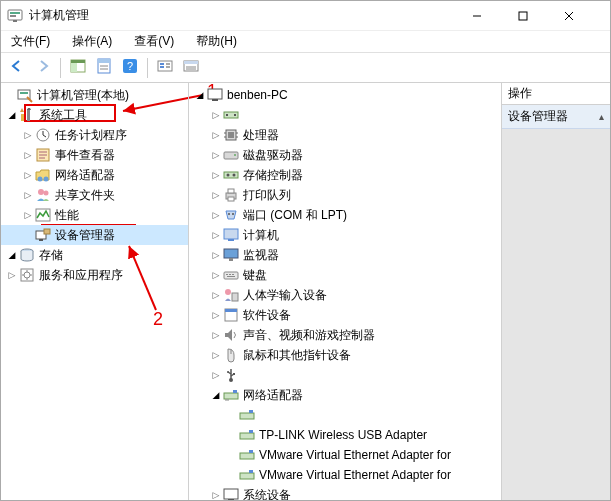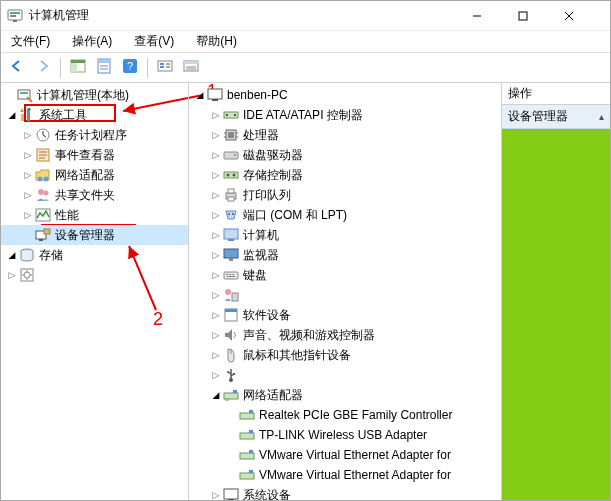--- a/index.html
+++ b/index.html
@@ -51,21 +51,21 @@
   .main {
     display:flex;
     height: calc(501px - 30px - 22px - 30px - 2px);
   }
   .pane {
     overflow: auto;
     position: relative;
   }
   .pane.left { width: 188px; border-right:1px solid #d0d0d0; padding-top:2px; }
   .pane.center { flex:1; border-right:1px solid #d0d0d0; padding-top:2px; }
-  .pane.right { width: 108px; background:#84cc16; padding:0;text-align:center; }
+  .pane.right { width: 108px; background:#e5e5e5; padding:0;text-align:center; }
   
   .node { display:flex; align-items:center; height:20px; white-space:nowrap; padding-right:4px;}
   .node .exp {
     width:14px; height:14px; display:flex; align-items:center; justify-content:center;
     font-size: 9px; color:#666; flex-shrink:0;
   }
   .node .exp.filled { color:#000; }
   .node .exp.none { visibility:hidden; }
   .node .ic { width:16px; height:16px; display:flex; align-items:center; justify-content:center; margin-right:4px; flex-shrink:0;}
   .node .lbl { font-size:12px; }
@@ -327,20 +327,21 @@
     <div class="node">
       <span class="indent" style="width:4px"></span>
       <span class="exp">▷</span>
       <span class="ic">
           <svg class="svgicon" viewBox="0 0 16 16">
             <rect x="2" y="2" width="12" height="12" fill="#fff" stroke="#888"></rect>
             <circle cx="8" cy="8" r="3" fill="none" stroke="#888"></circle>
             <path d="M8 3 v2 M8 11 v2 M3 8 h2 M11 8 h2" stroke="#888"></path>
           </svg>
         </span>
+      <span class="lbl">服务和应用程序</span>
     </div>
   </div>
 
   <div class="pane center">
     <div class="node">
       <span class="indent" style="width:4px"></span>
       <span class="exp filled">◢</span>
       <span class="ic">
           <svg class="svgicon" viewBox="0 0 16 16">
             <rect x="1" y="2" width="14" height="10" fill="#fff" stroke="#555"></rect>
@@ -352,21 +353,20 @@
     <div class="node">
       <span class="indent" style="width:20px"></span>
         <span class="exp">▷</span>
       <span class="ic">
           <svg class="svgicon" viewBox="0 0 16 16">
             <rect x="1" y="5" width="14" height="6" fill="#cde3c5" stroke="#6a9955"></rect>
             <rect x="3" y="7" width="2" height="2" fill="#555"></rect>
             <rect x="11" y="7" width="2" height="2" fill="#555"></rect>
           </svg>
         </span>
-      <span class="lbl">IDE ATA/ATAPI 控制器</span>
     </div>
     <div class="node">
       <span class="indent" style="width:20px"></span>
         <span class="exp">▷</span>
       <span class="ic">
           <svg class="svgicon" viewBox="0 0 16 16">
             <rect x="3" y="3" width="10" height="10" fill="#d8d8d8" stroke="#666"></rect>
             <rect x="5" y="5" width="6" height="6" fill="#888"></rect>
             <line x1="1" y1="6" x2="3" y2="6" stroke="#666"></line>
             <line x1="1" y1="10" x2="3" y2="10" stroke="#666"></line>
@@ -462,20 +462,21 @@
     <div class="node">
       <span class="indent" style="width:20px"></span>
         <span class="exp">▷</span>
       <span class="ic">
           <svg class="svgicon" viewBox="0 0 16 16">
             <circle cx="5" cy="5" r="3" fill="#e9a"></circle>
             <path d="M2 14 q3 -5 6 0" fill="#89c"></path>
             <rect x="9" y="6" width="6" height="8" fill="#d8d8d8" stroke="#888"></rect>
           </svg>
         </span>
+      <span class="lbl">人体学输入设备</span>
     </div>
     <div class="node">
       <span class="indent" style="width:20px"></span>
         <span class="exp">▷</span>
       <span class="ic">
           <svg class="svgicon" viewBox="0 0 16 16">
             <rect x="2" y="2" width="12" height="12" fill="#fff" stroke="#888"></rect>
             <rect x="2" y="2" width="12" height="3" fill="#5a8bd6"></rect>
           </svg>
         </span>
@@ -531,21 +532,20 @@
     </div>
     <div class="node">
       <span class="indent" style="width:36px"></span>
         <span class="exp none">▷</span>
       <span class="ic">
           <svg class="svgicon" viewBox="0 0 16 16">
             <rect x="1" y="6" width="14" height="6" fill="#cde3c5" stroke="#6a9955"></rect>
             <rect x="10" y="3" width="4" height="3" fill="#5a8bd6"></rect>
           </svg>
         </span>
-      <span class="lbl">Realtek PCIe GBE Family Controller</span>
     </div>
     <div class="node">
       <span class="indent" style="width:36px"></span>
         <span class="exp none">▷</span>
       <span class="ic">
           <svg class="svgicon" viewBox="0 0 16 16">
             <rect x="1" y="6" width="14" height="6" fill="#cde3c5" stroke="#6a9955"></rect>
             <rect x="10" y="3" width="4" height="3" fill="#5a8bd6"></rect>
           </svg>
         </span>

